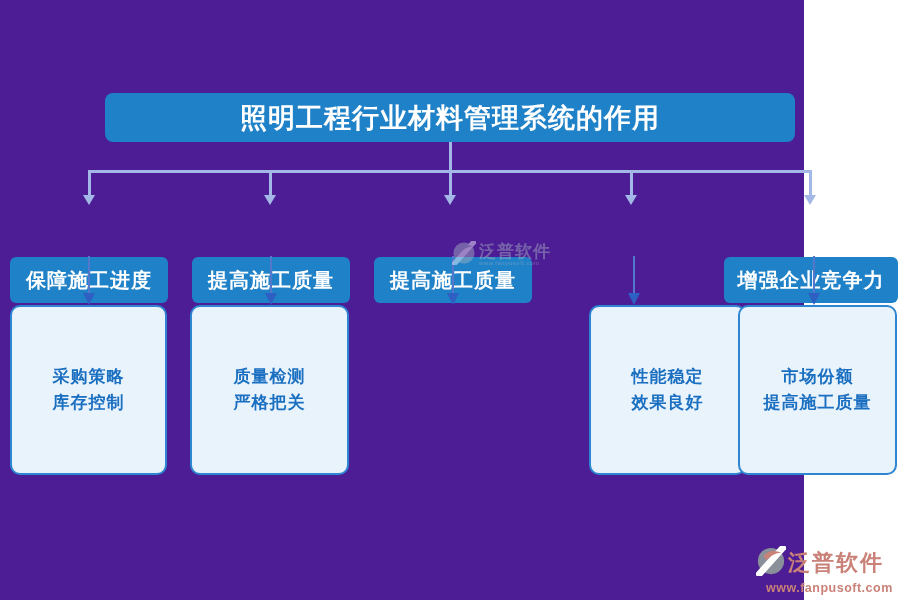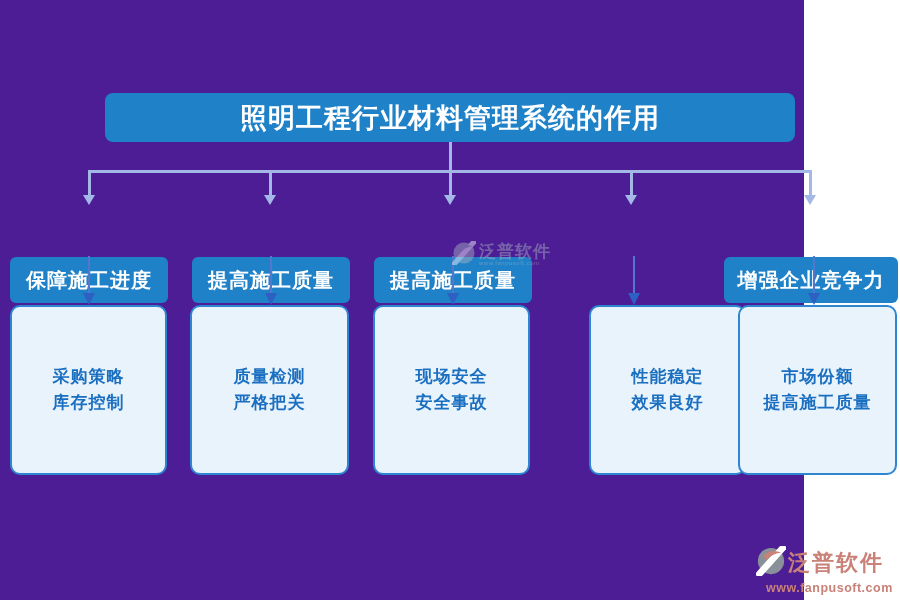--- a/index.html
+++ b/index.html
@@ -113,24 +113,20 @@
   <div class="ahead dark" style="left:808px"></div>
 
   <div class="dnode" style="left:190px;width:159px">
     <div>质量检测</div>
     <div>严格把关</div>
   </div>
   <div class="dnode" style="left:10px;width:157px">
     <div>采购策略</div>
     <div>库存控制</div>
   </div>
-  <div class="dnode" style="left:373px;width:157px">
-    <div>现场安全</div>
-    <div>安全事故</div>
-  </div>
   <div class="dnode" style="left:589px;width:157px">
     <div>性能稳定</div>
     <div>效果良好</div>
   </div>
   <div class="dnode" style="left:738px;width:159px">
     <div>市场份额</div>
     <div>提高施工质量</div>
   </div>
 
   <div class="watermark">

